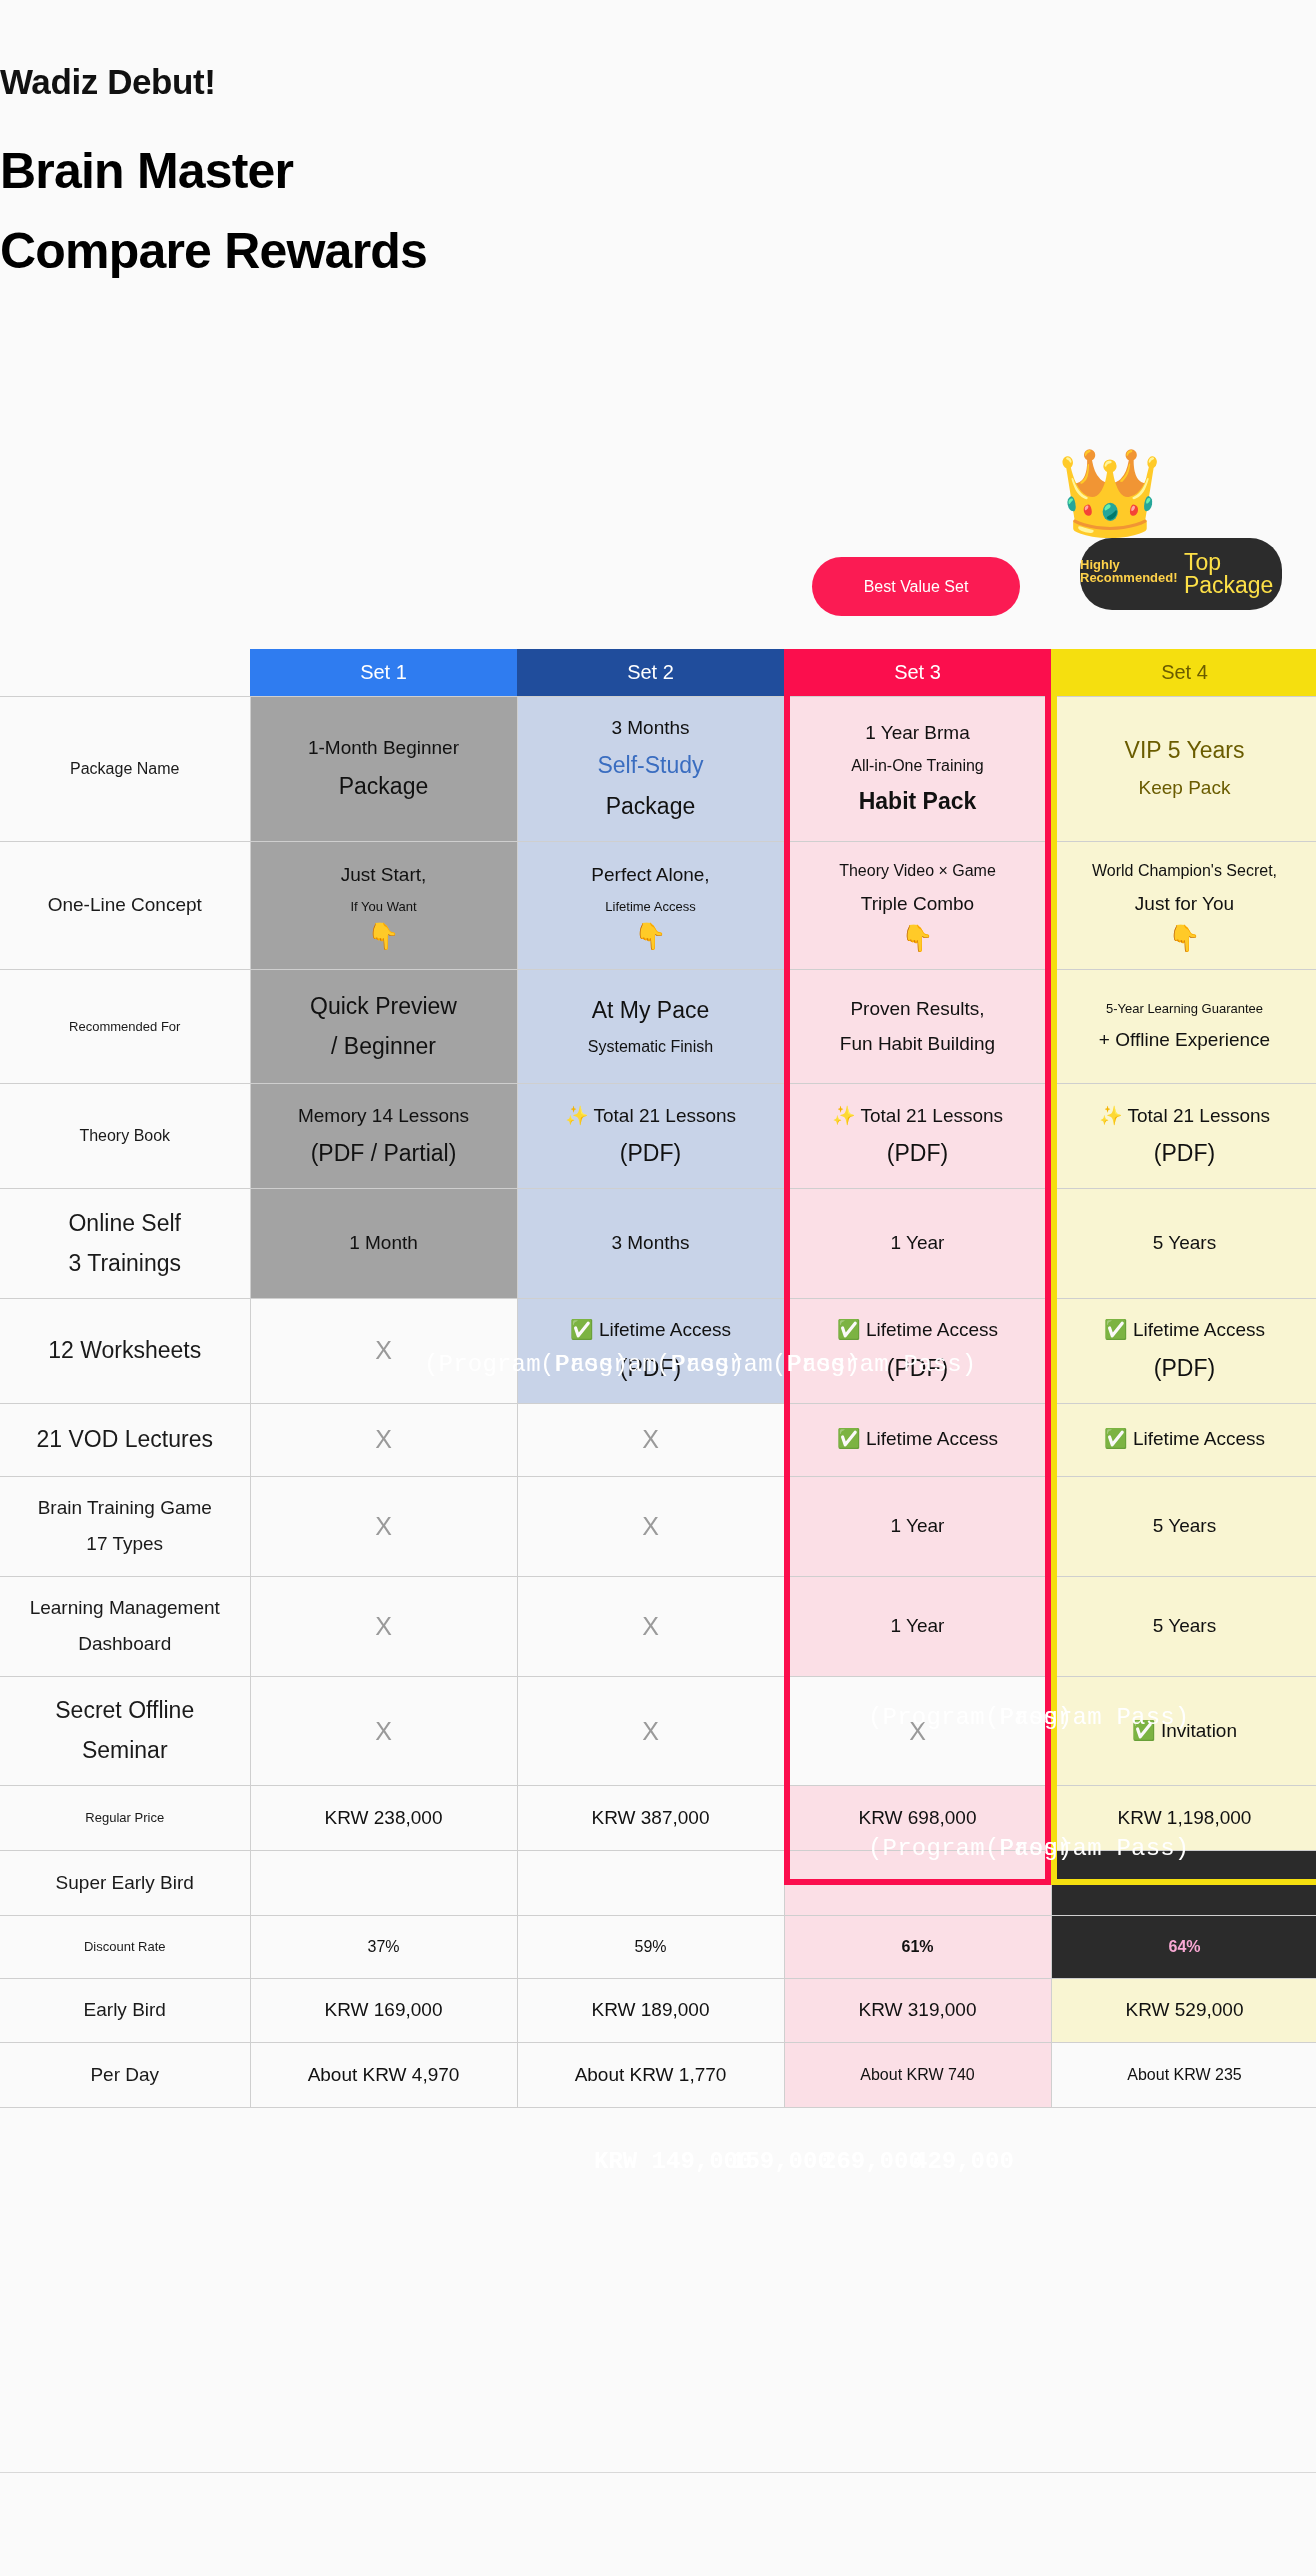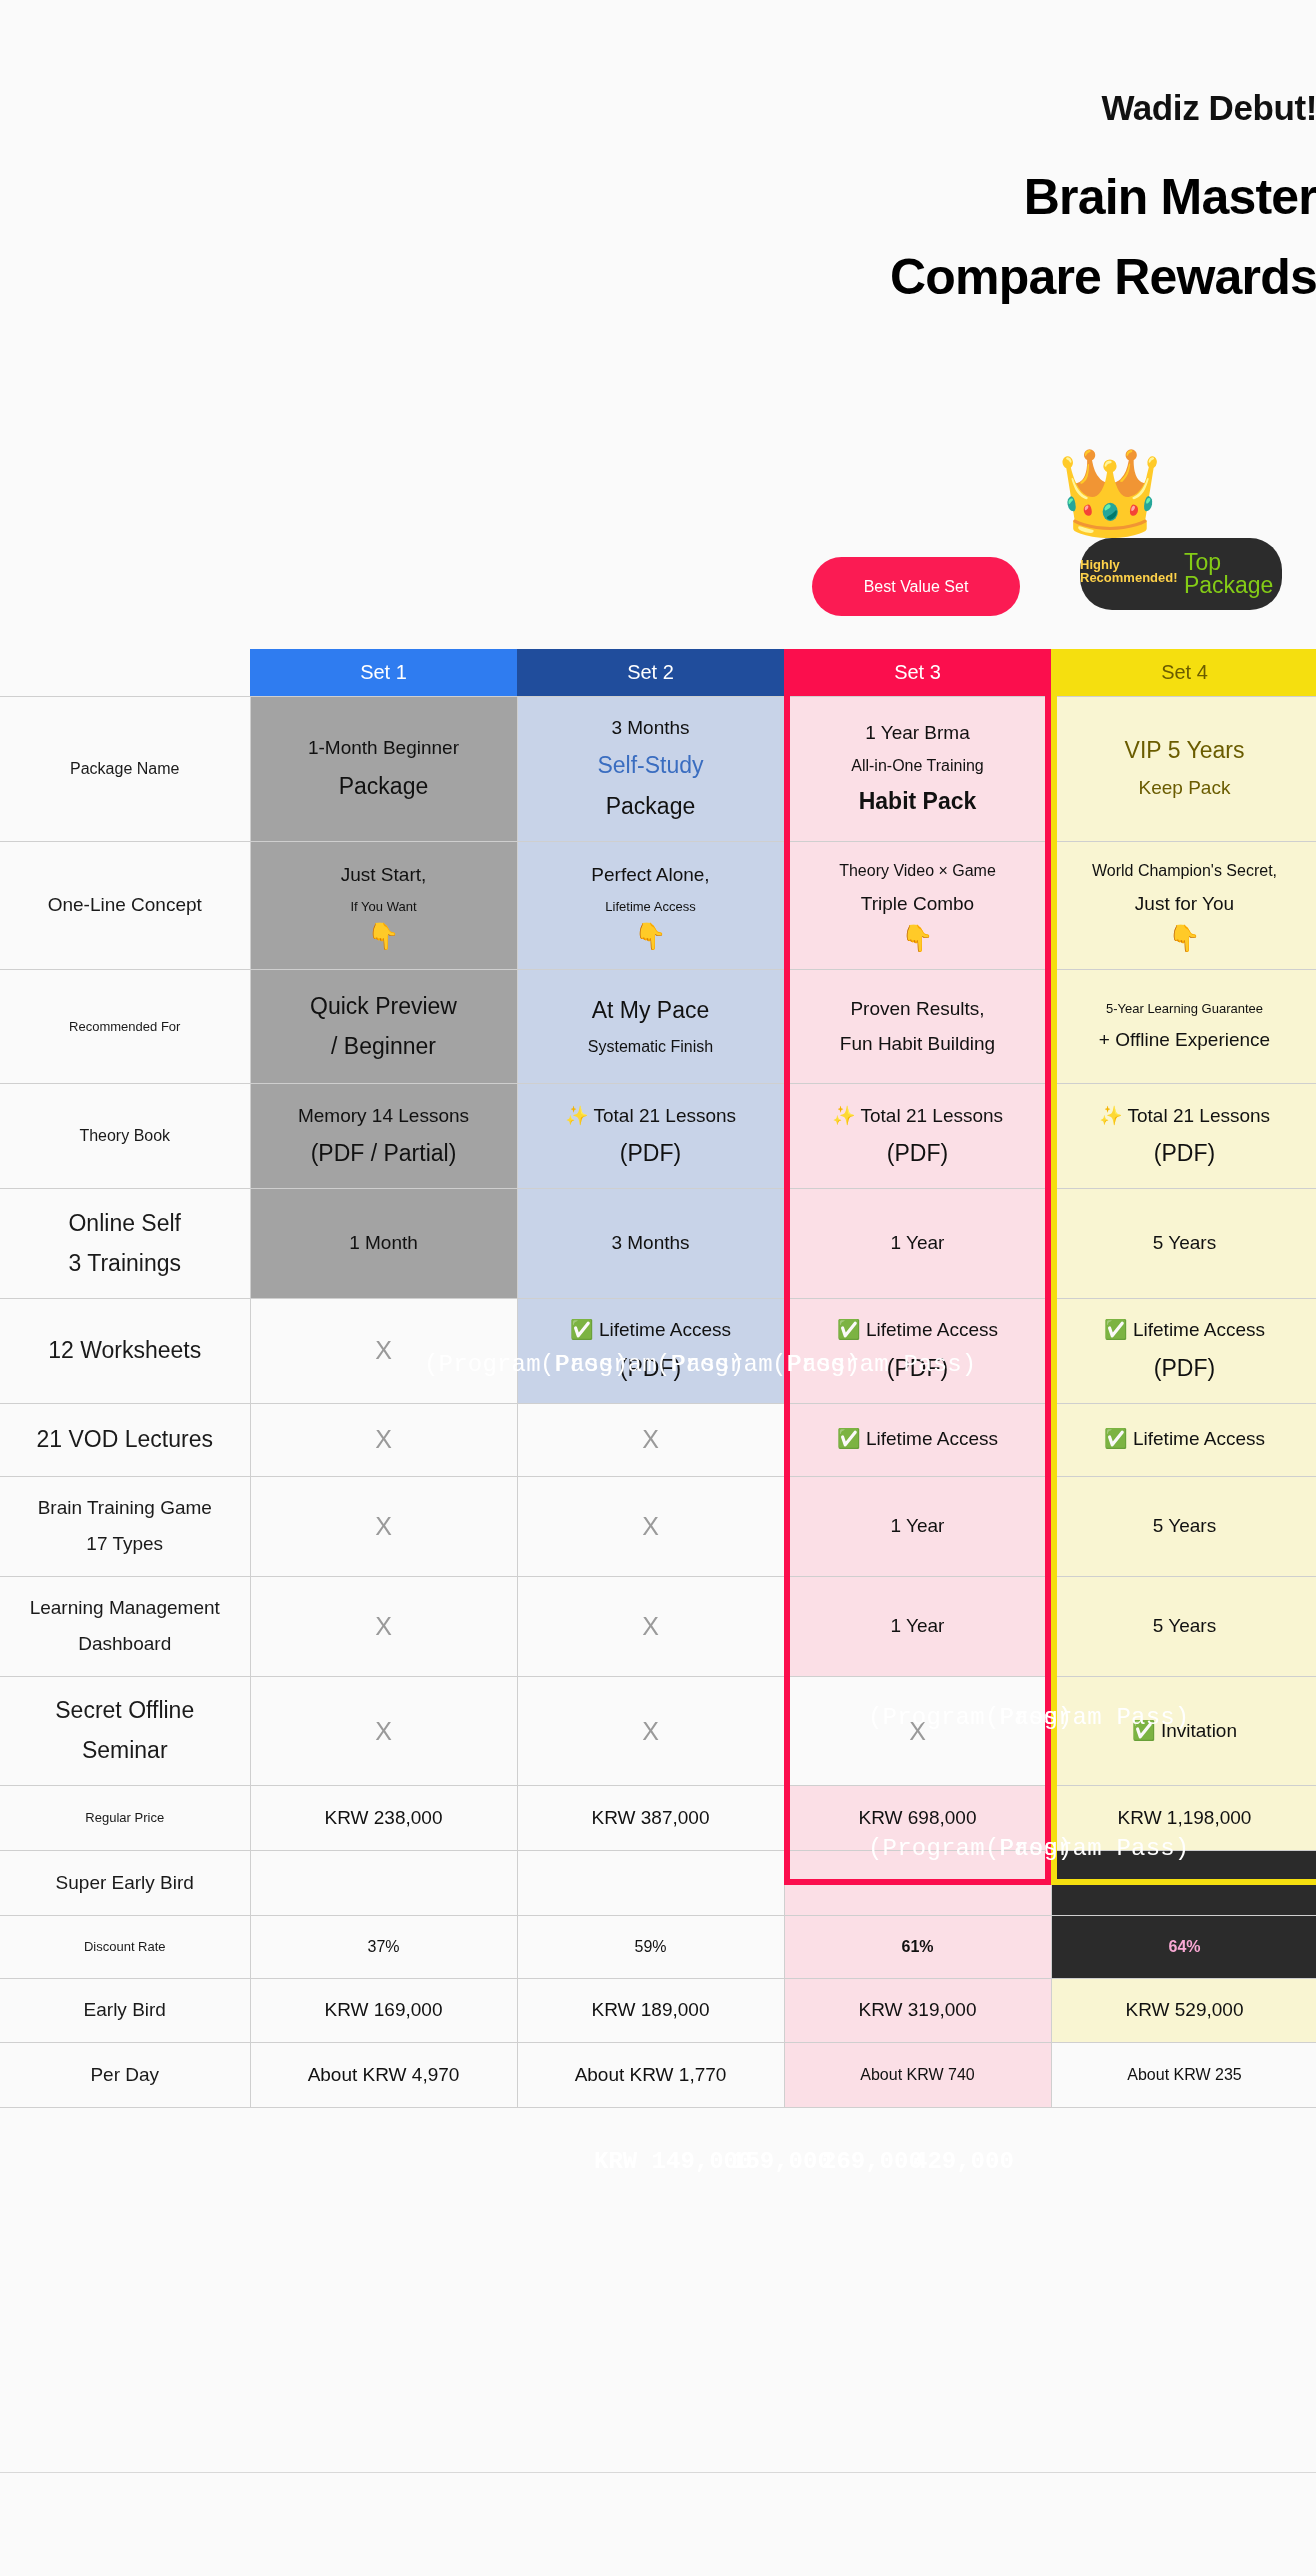--- a/index.html
+++ b/index.html
@@ -7,21 +7,21 @@
     width:1317px; height:2576px;
     background:#fafafa;
     font-family:"Liberation Sans", sans-serif;
     color:#111;
     position:relative;
     overflow:hidden;
   }
   .page{position:relative;width:1317px;height:2576px;}
 
   
-  .hero{text-align:right;padding-top:90px;}
+  .hero{text-align:left;padding-top:64px;}
   .hero .eyebrow{
     font-size:35px;font-weight:700;letter-spacing:-0.4px;color:#111;line-height:1;
   }
   .hero .title1{
     font-size:50px;font-weight:700;color:#000;margin-top:46px;line-height:1.05;letter-spacing:-0.8px;
   }
   .hero .title2{
     font-size:50px;font-weight:700;color:#000;margin-top:27px;line-height:1.05;letter-spacing:-0.8px;
   }
   .pill-best{
@@ -29,21 +29,21 @@
     background:#fb1b53;border-radius:30.5px;
     display:flex;align-items:center;justify-content:center;
     color:#fff;font-size:16px;font-weight:400;
   }
   .pill-top{
     position:absolute;left:1080px;top:538px;width:202px;height:72px;
     background:#2c2c2c;border-radius:32px;
     display:flex;flex-direction:row;align-items:center;justify-content:center;
   }
   .pill-top .rec{color:#ffd24a;font-size:13px;font-weight:600;line-height:1;margin-bottom:5.3px;}
-  .pill-top .tp{color:#84cc16;font-size:23px;font-weight:400;line-height:1;}
+  .pill-top .tp{color:#fde047;font-size:23px;font-weight:400;line-height:1;}
   .crown{
     position:absolute;left:1057px;top:450px;font-size:85px;line-height:1;
     user-select:none;
   }
 
   
   .tbl{
     position:absolute;left:0;top:649px;width:1317px;
     border-collapse:collapse;table-layout:fixed;
   }

